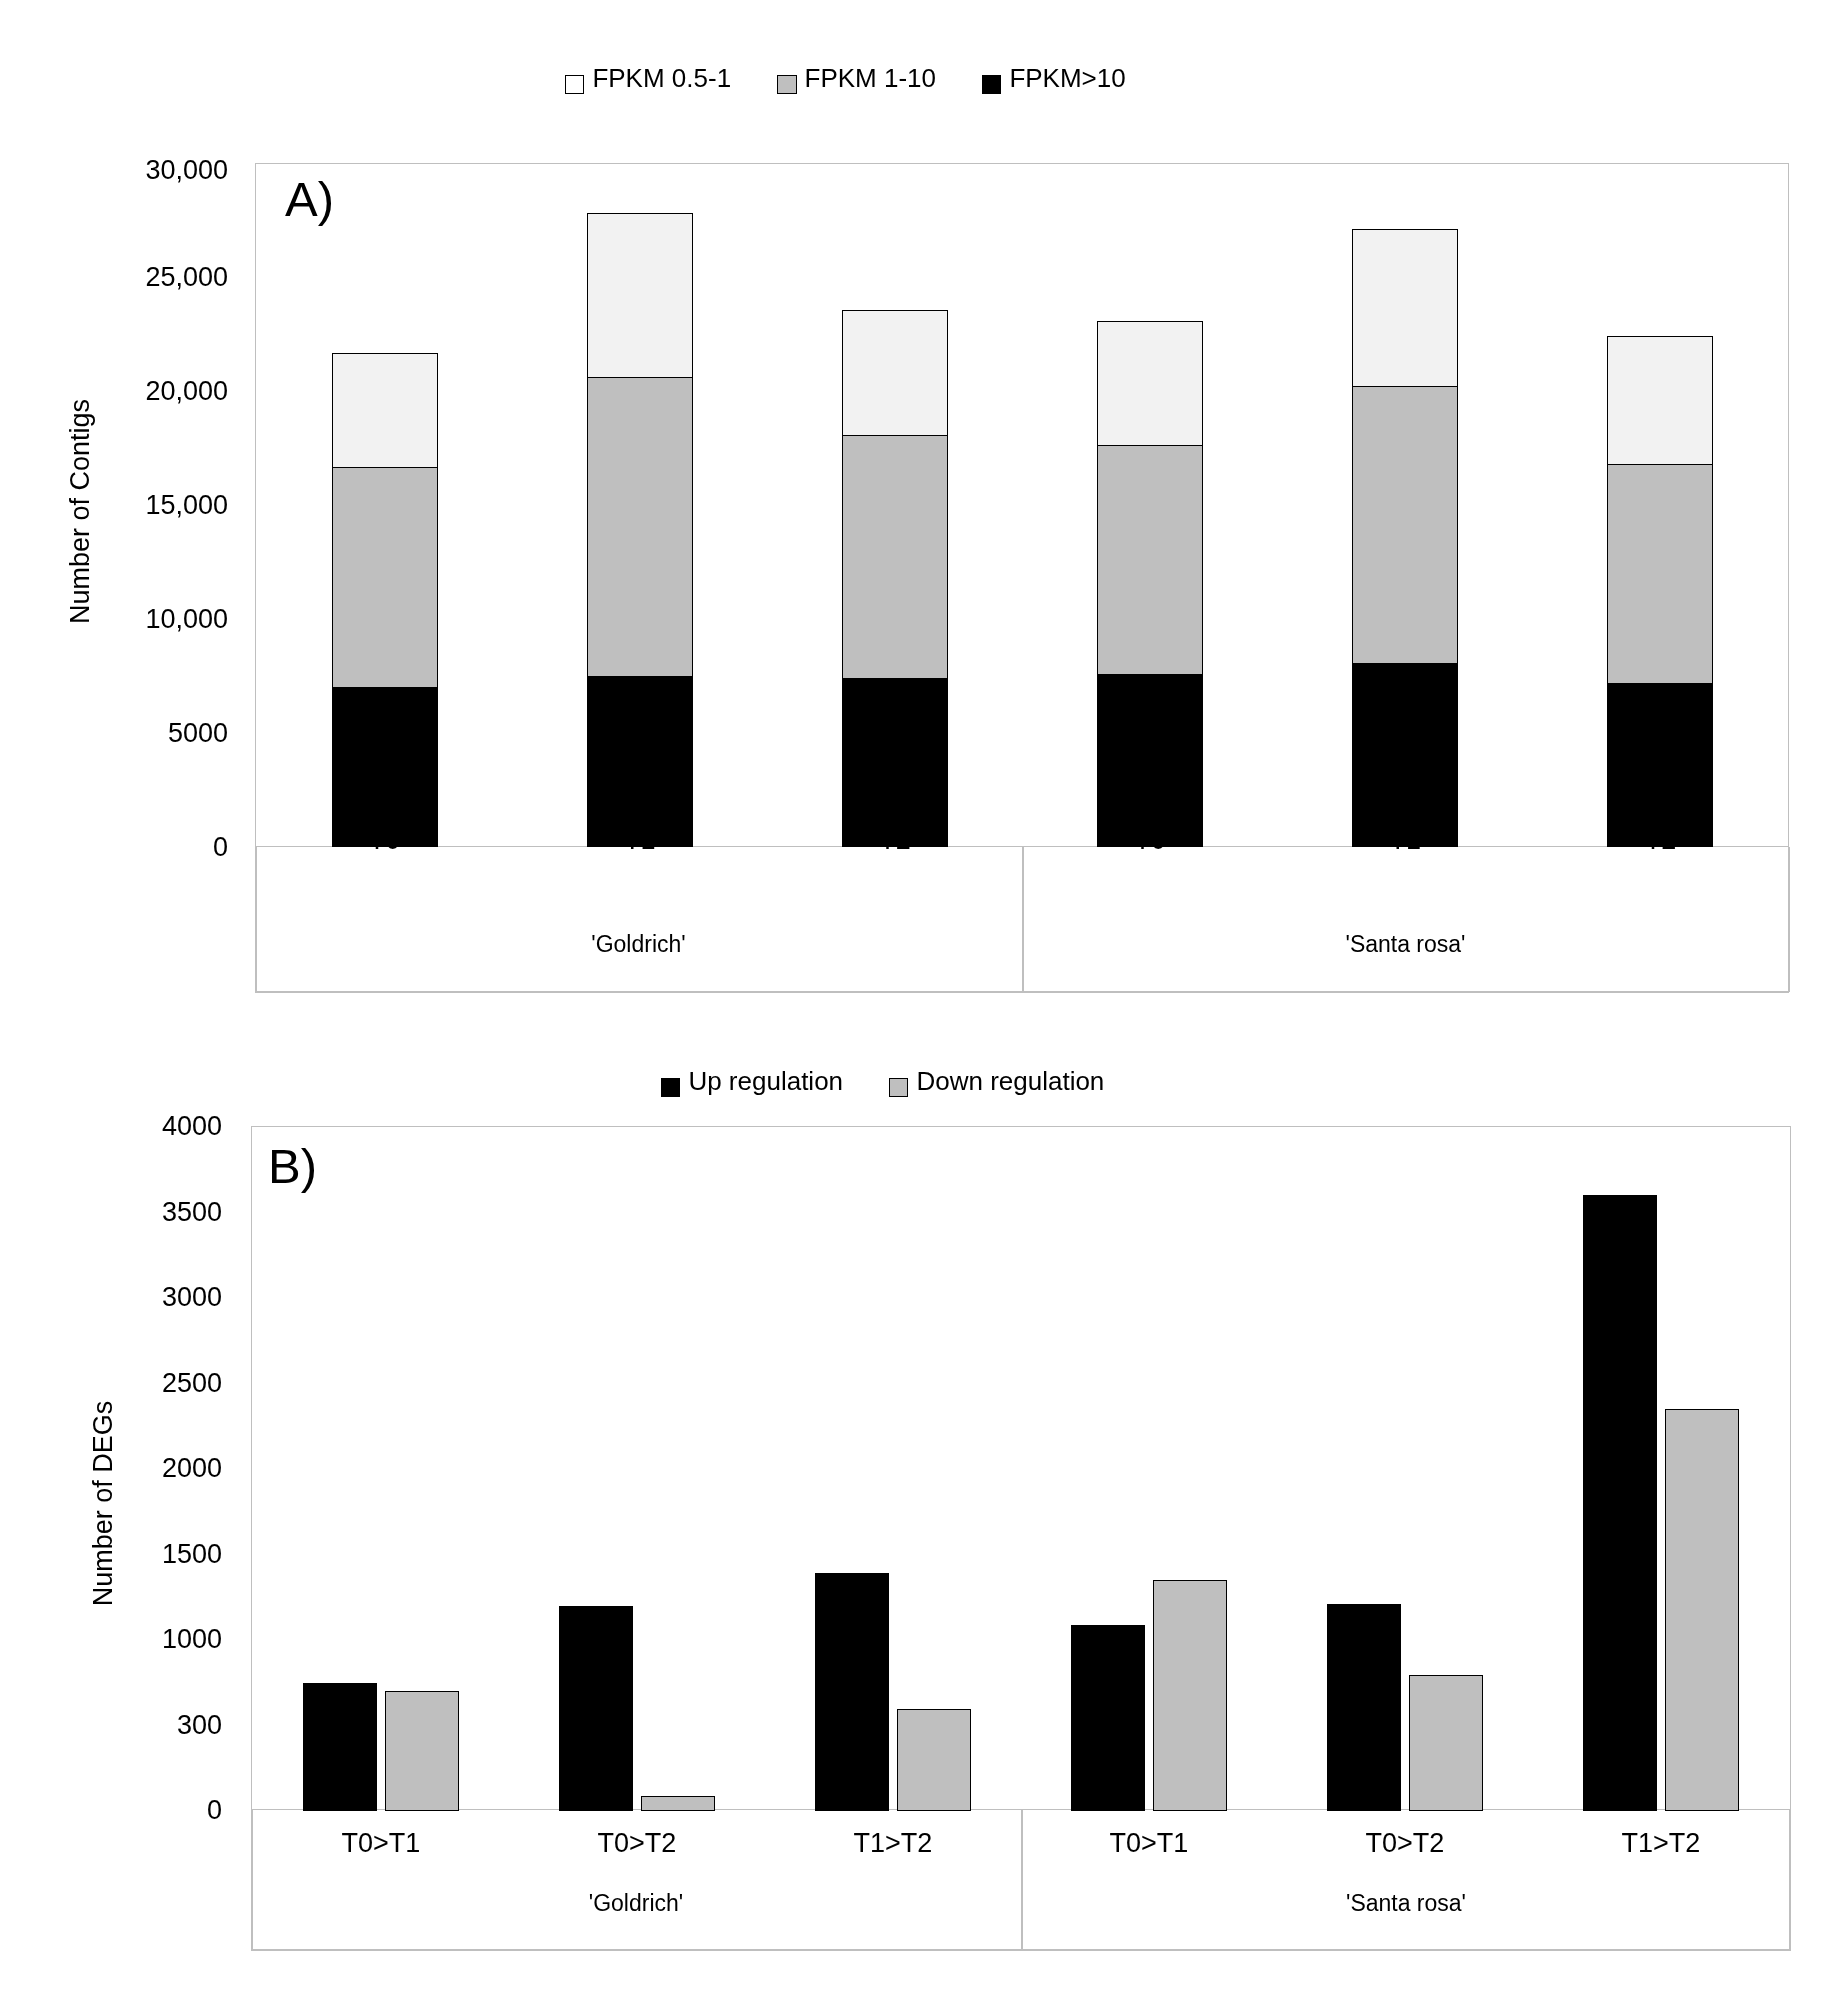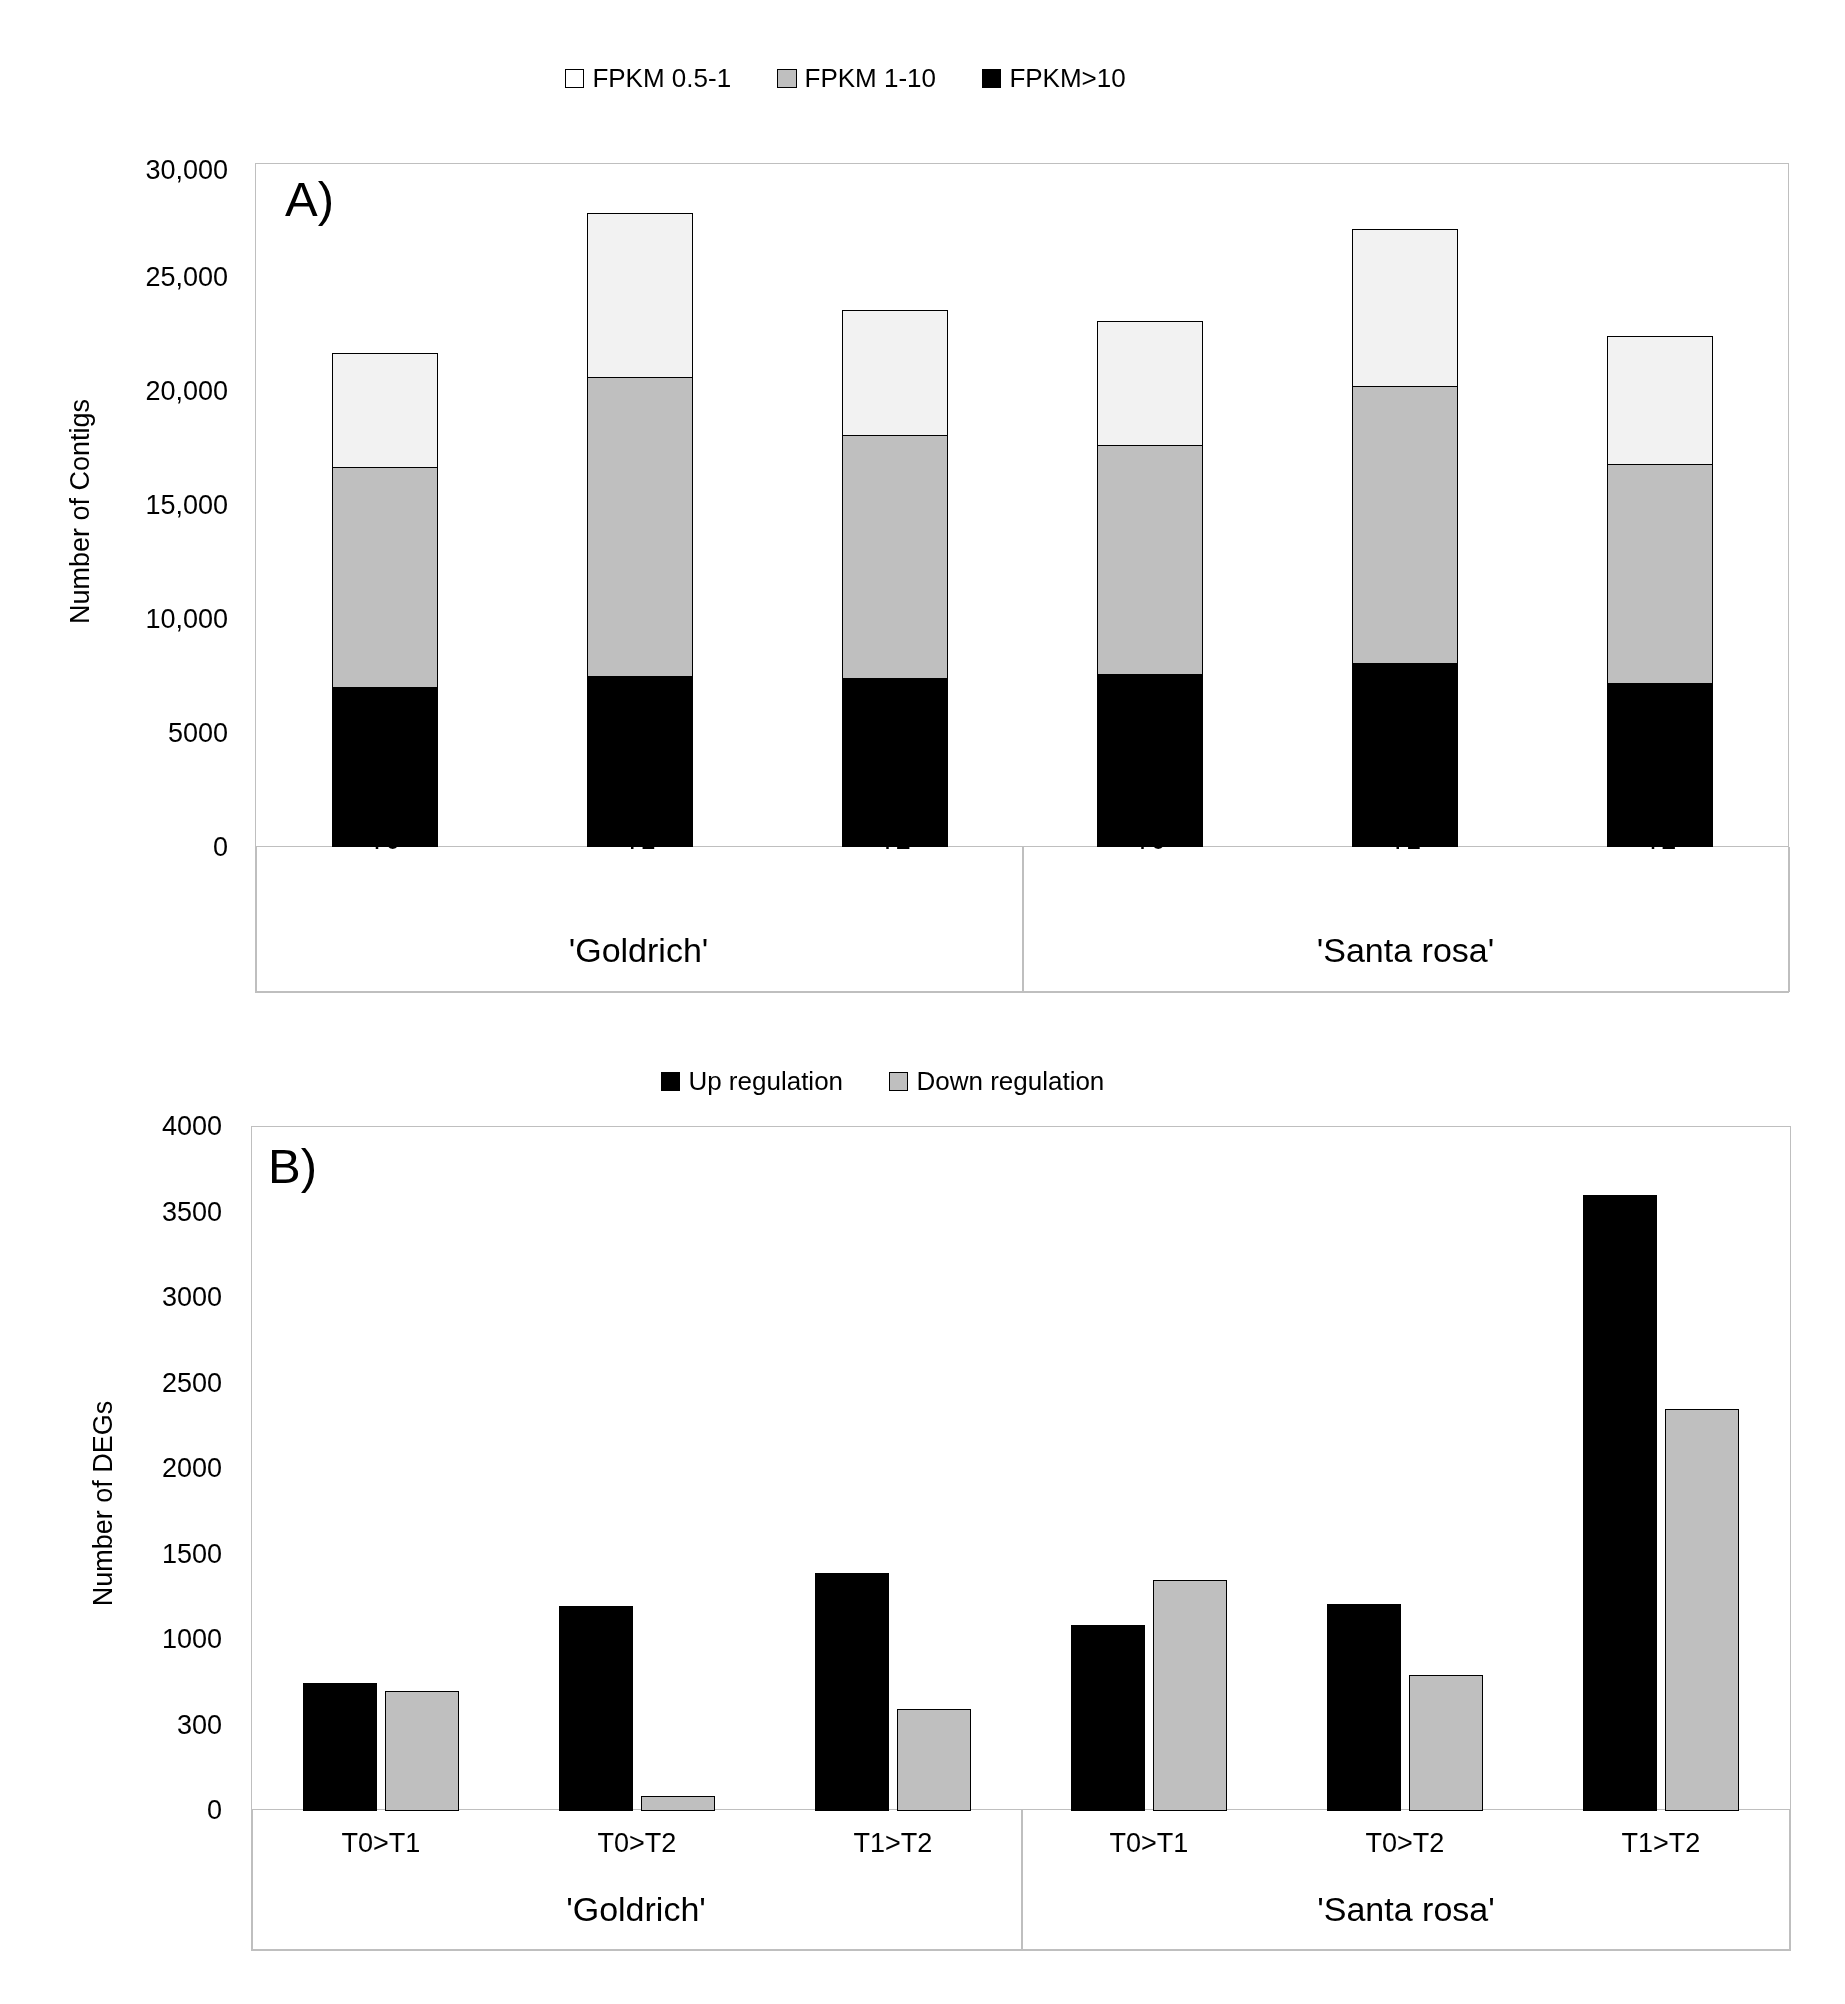--- a/index.html
+++ b/index.html
@@ -23,21 +23,21 @@
   
   .legend {
     position: absolute;
     display: flex;
     align-items: center;
     gap: 46px;
     font-size: 26px;
   }
   .legend-item {
     display: flex;
-    align-items: center;
+    align-items: flex-end;
     gap: 8px;
     white-space: nowrap;
   }
   .swatch {
     width: 19.4px;
     height: 19.4px;
     border: 1.7px solid #000;
     box-sizing: border-box;
     display: inline-block;
   }
@@ -108,21 +108,21 @@
     display: flex;
     font-size: 27px;
   }
   .xlabel {
     flex: 1;
     text-align: center;
   }
   .cultivar-row {
     position: absolute;
     display: flex;
-    font-size: 34px;
+    font-size: 23px;
     align-items: center;
   }
   .cultivar {
     text-align: center;
   }
   .divider {
     position: absolute;
     width: 1.7px;
     background: #bfbfbf;
   }

